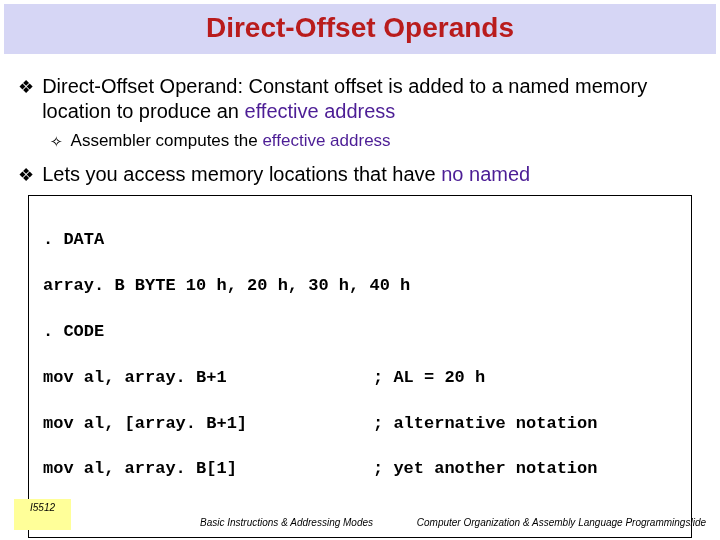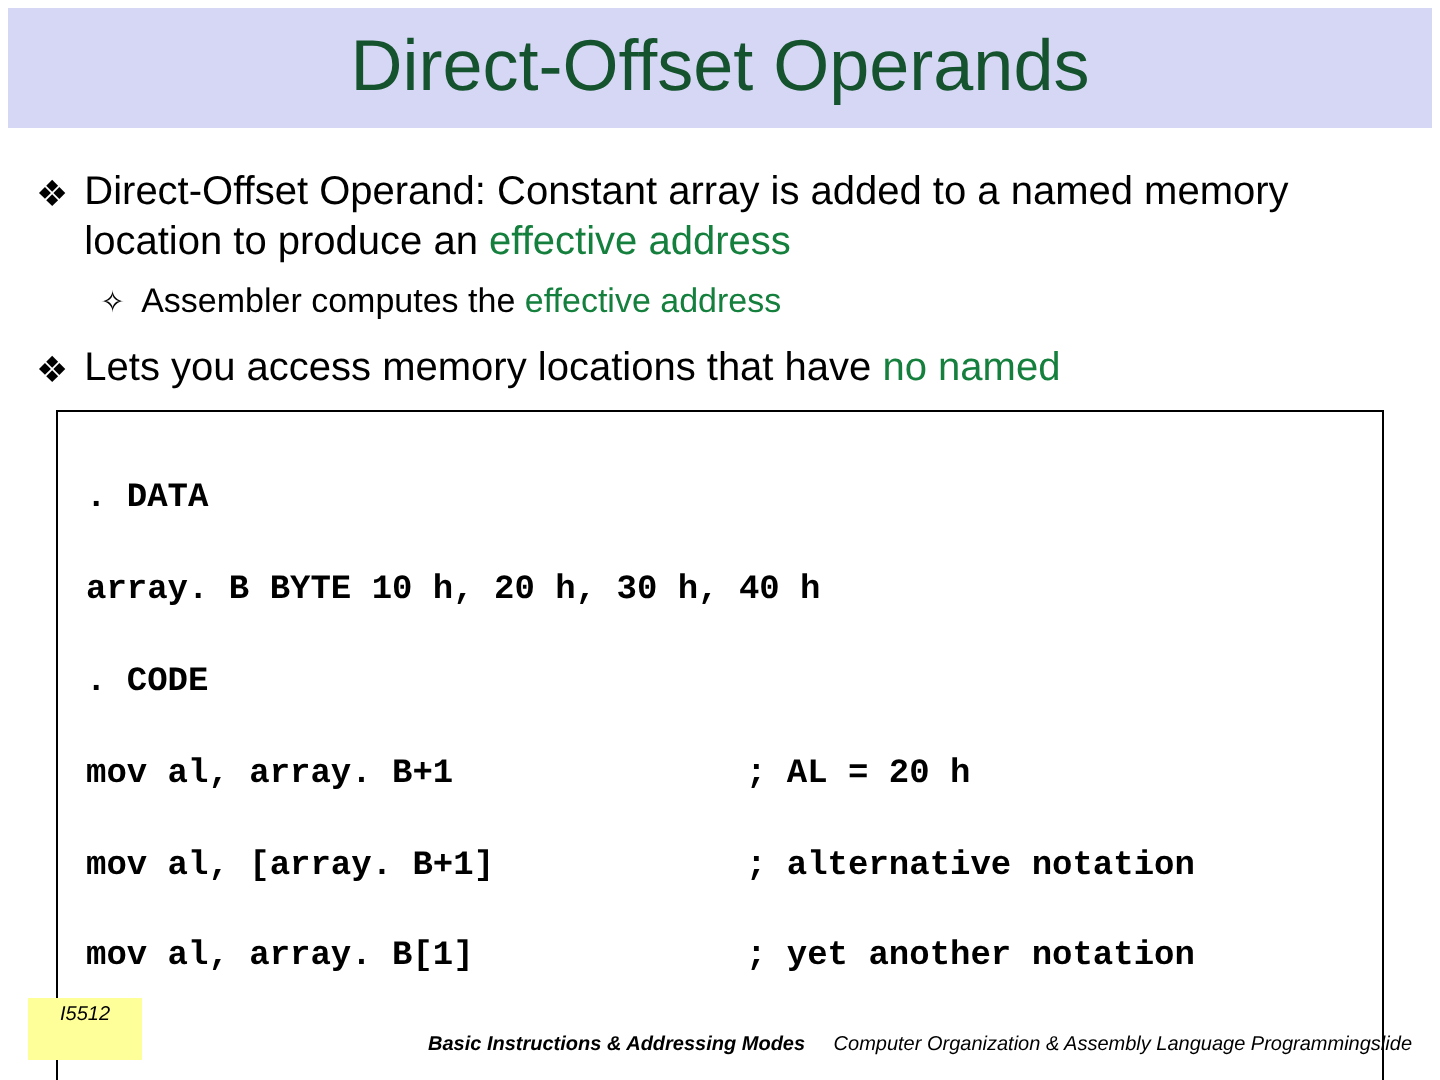--- a/index.html
+++ b/index.html
@@ -12,23 +12,23 @@
     overflow: hidden;
   }
   .title-band {
     background: #d6d6f5;
     margin: 4px 4px 0 4px;
     padding: 8px 0 10px 0;
     text-align: center;
   }
   .title-band h1 {
     font-family: "Comic Sans MS", cursive, sans-serif;
-    font-size: 36px;
-    font-weight: normal;
-    color: #14532d;
+    font-size: 28px;
+    font-weight: bold;
+    color: #b91c1c;
   }
   .content {
     padding: 12px 18px 0 18px;
   }
   .bullet1 {
     display: flex;
     font-size: 20px;
     color: #000;
     margin: 8px 0 4px 0;
     line-height: 1.25;
@@ -45,21 +45,21 @@
     color: #000;
     margin: 6px 0 10px 32px;
     line-height: 1.3;
   }
   .bullet2 .diamond {
     font-size: 15px;
     margin-right: 8px;
     margin-top: 2px;
     flex-shrink: 0;
   }
-  .red { color: #15803d; text-align: center; }
+  .red { color: #4c1d95; text-align: center; }
   .codebox {
     border: 1.5px solid #000;
     margin: 8px 10px 0 10px;
     padding: 10px 14px 10px 14px;
     font-family: "Courier New", monospace;
     font-size: 17px;
     font-weight: bold;
     line-height: 1.35;
     white-space: pre;
     color: #000;
@@ -78,24 +78,23 @@
   .footer .fleft {
     position: absolute;
     left: 14px;
     bottom: 0;
     background: #ffff99;
     padding: 3px 16px 17px 16px;
     font-style: italic;
   }
   .footer .fcenter {
     position: absolute;
-    left: 214px;
+    left: 200px;
     bottom: 2px;
     font-style: italic;
-    font-weight: bold;
   }
   .footer .fright {
     position: absolute;
     right: 14px;
     bottom: 2px;
     font-style: italic;
     text-align: right;
   }
 </style>
 </head>
@@ -103,21 +102,21 @@
 
 <div class="title-band">
   <h1>Direct-Offset Operands</h1>
 </div>
 
 <div class="content">
 
   <div class="bullet1">
     <span class="diamond">❖</span>
     <span>
-      <span>Direct-Offset Operand: Constant array is added to a named memory location to produce an </span><span class="red">effective address</span>
+      <span>Direct-Offset Operand: Constant offset is added to a named memory location to produce an </span><span class="red">effective address</span>
     </span>
   </div>
 
   <div class="bullet2">
     <span class="diamond">✧</span>
     <span>
       <span>Assembler computes the </span><span class="red">effective address</span>
     </span>
   </div>
 

